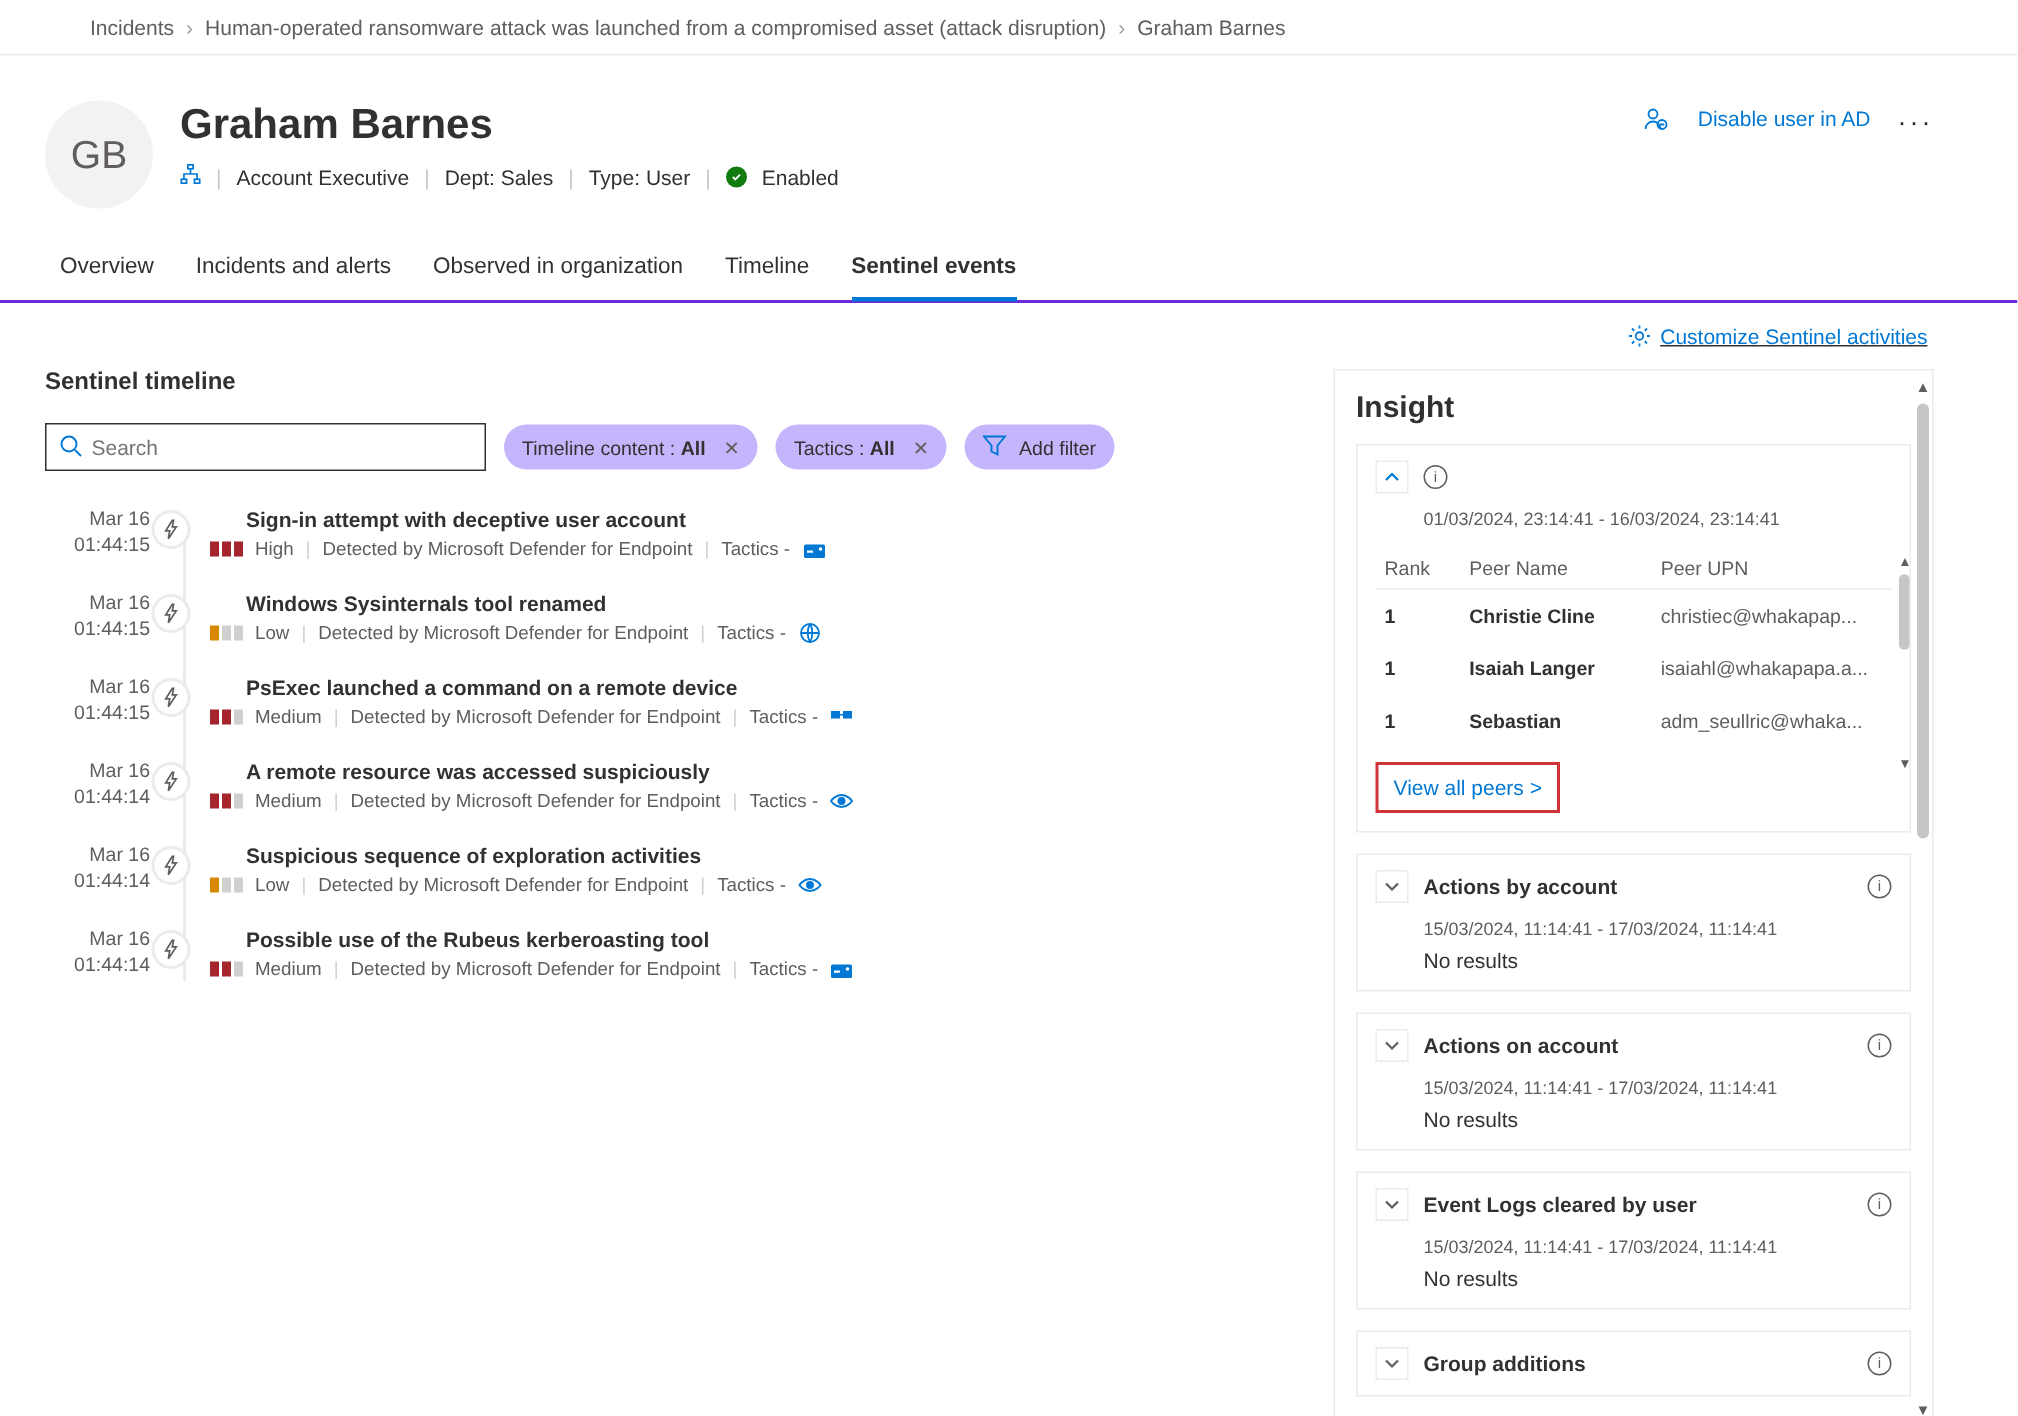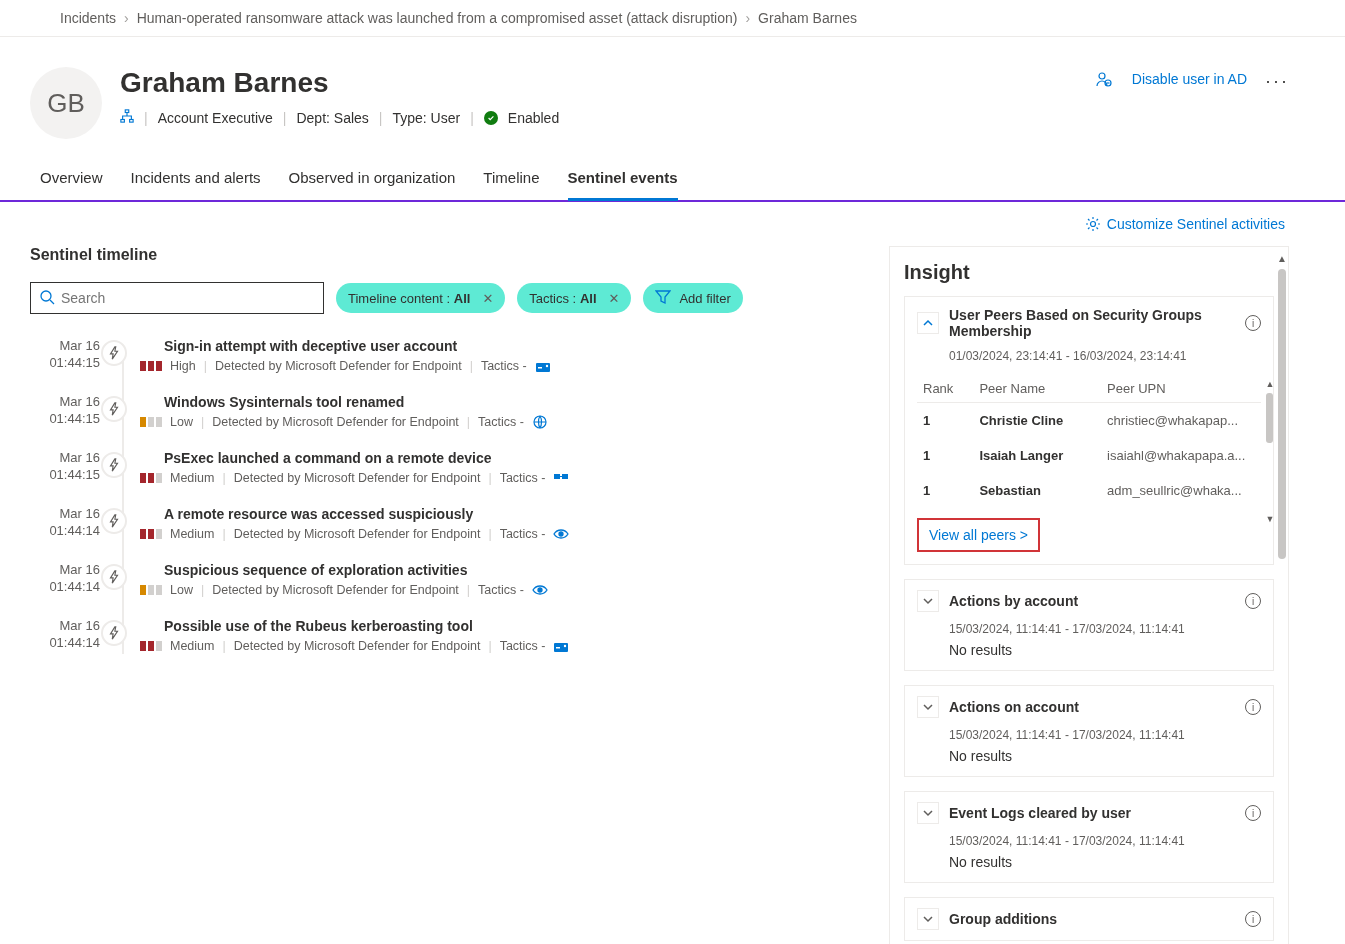--- a/index.html
+++ b/index.html
@@ -24,37 +24,37 @@
 .action-link { display: flex; gap: 20px; color: #323130; cursor: pointer; }
 .action-link svg { width: 16px; height: 16px; }
 .more-icon { cursor: pointer; color: #323130; font-size: 18px; letter-spacing: 2px; }
 
 
 .tabs { display: flex; gap: 28px; padding: 30px 0 0 40px; border-bottom: 2px solid #6d28d9; }
 .tab { padding: 0 0 12px 0; cursor: pointer; color: #323130; font-size: 15px; }
 .tab.active { font-weight: 600; border-bottom: 3px solid #0078d4; margin-bottom: -1px; }
 
 
-.customize-bar { display: flex; justify-content: flex-end; padding: 14px 60px 14px 0; }
+.customize-bar { display: flex; justify-content: flex-end; padding: 14px 60px 14px 0; text-decoration: underline; }
 .customize-link { display: flex; align-items: center; gap: 6px; color: #323130; cursor: pointer; }
 .customize-link svg { width: 16px; height: 16px; }
 
 
 .body-cols { display: flex; padding: 0 56px 0 30px; gap: 24px; }
 .col-left { flex: 1; }
 .col-right { width: 400px; position: relative; }
 
 .section-title { font-size: 16px; font-weight: 600; margin-bottom: 18px; }
 
 
 .filter-row { display: flex; align-items: center; gap: 12px; margin-bottom: 24px; }
 .search-box { display: flex; align-items: center; border: 1px solid #323130; height: 32px; width: 294px; padding: 0 8px; }
 .search-box svg { width: 16px; height: 16px; }
 .search-box input { border: none; outline: none; background: transparent; font-size: 14px; margin-left: 6px; flex: 1; }
-.pill { display: flex; align-items: center; height: 30px; background: #5eead4; border-radius: 16px; padding: 0 12px; font-size: 13px; gap: 12px; }
+.pill { display: flex; align-items: center; height: 30px; background: #c4b5fd; border-radius: 16px; padding: 0 12px; font-size: 13px; gap: 12px; }
 .pill .x { cursor: pointer; color: #605e5c; }
 .add-filter { display: flex; align-items: center; gap: 8px; cursor: pointer; color: #323130; }
 .add-filter svg { width: 16px; height: 16px; }
 
 
 .timeline { position: relative; padding-left: 0; }
 .tl-line { position: absolute; left: 92px; top: 16px; bottom: 0; width: 2px; background: #edebe9; }
 .tl-item { display: flex; align-items: flex-start; margin-bottom: 20px; position: relative; }
 .tl-date { width: 70px; text-align: right; font-size: 13px; color: #605e5c; line-height: 1.3; }
 .tl-dot { width: 28px; display: flex; justify-content: center; margin-top: 2px; }
@@ -420,21 +420,20 @@
 
         <div class="panel-title">Insight</div>
 
         <div class="card">
           <div class="card-hdr">
             <div class="chev-sq svg-blue">
               <svg width="12" height="12" viewBox="0 0 12 12" fill="none" stroke="currentColor" stroke-width="1.5">
                   <path d="M2 8l4-4 4 4"></path>
                 </svg>
             </div>
-            <div class="card-title">User Peers Based on Security Groups Membership</div>
             <div class="info">i</div>
           </div>
           <div class="card-range" style="padding-left:44px">01/03/2024, 23:14:41 - 16/03/2024, 23:14:41</div>
           <div class="peers-body">
             <div class="peers-scroll">
               <div class="up-arrow" style="top:0">▲</div>
               <div class="thumb" style="top:14px;height:50px"></div>
               <div class="dn-arrow" style="bottom:0">▼</div>
             </div>
             <table class="peers-table">

